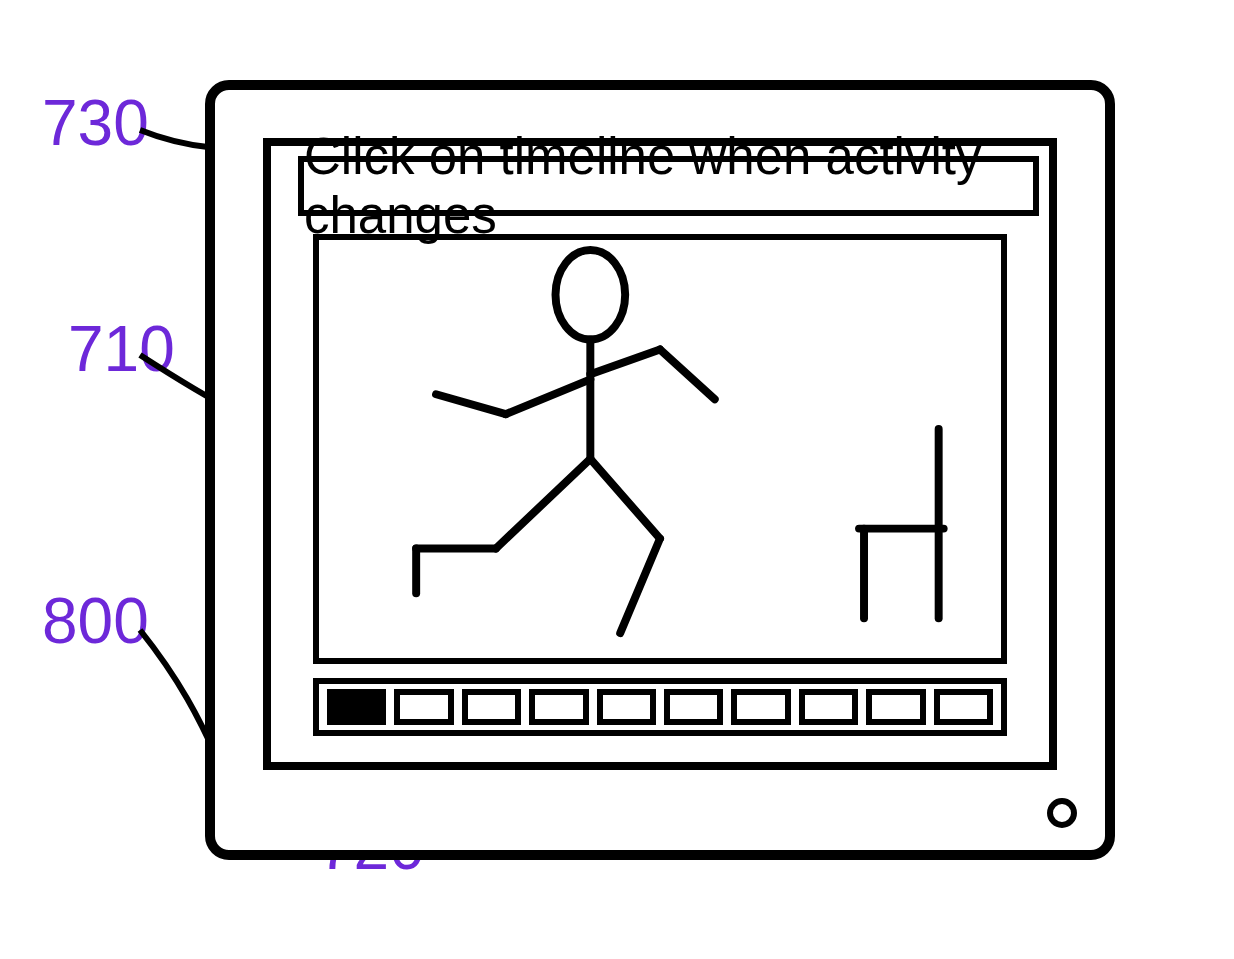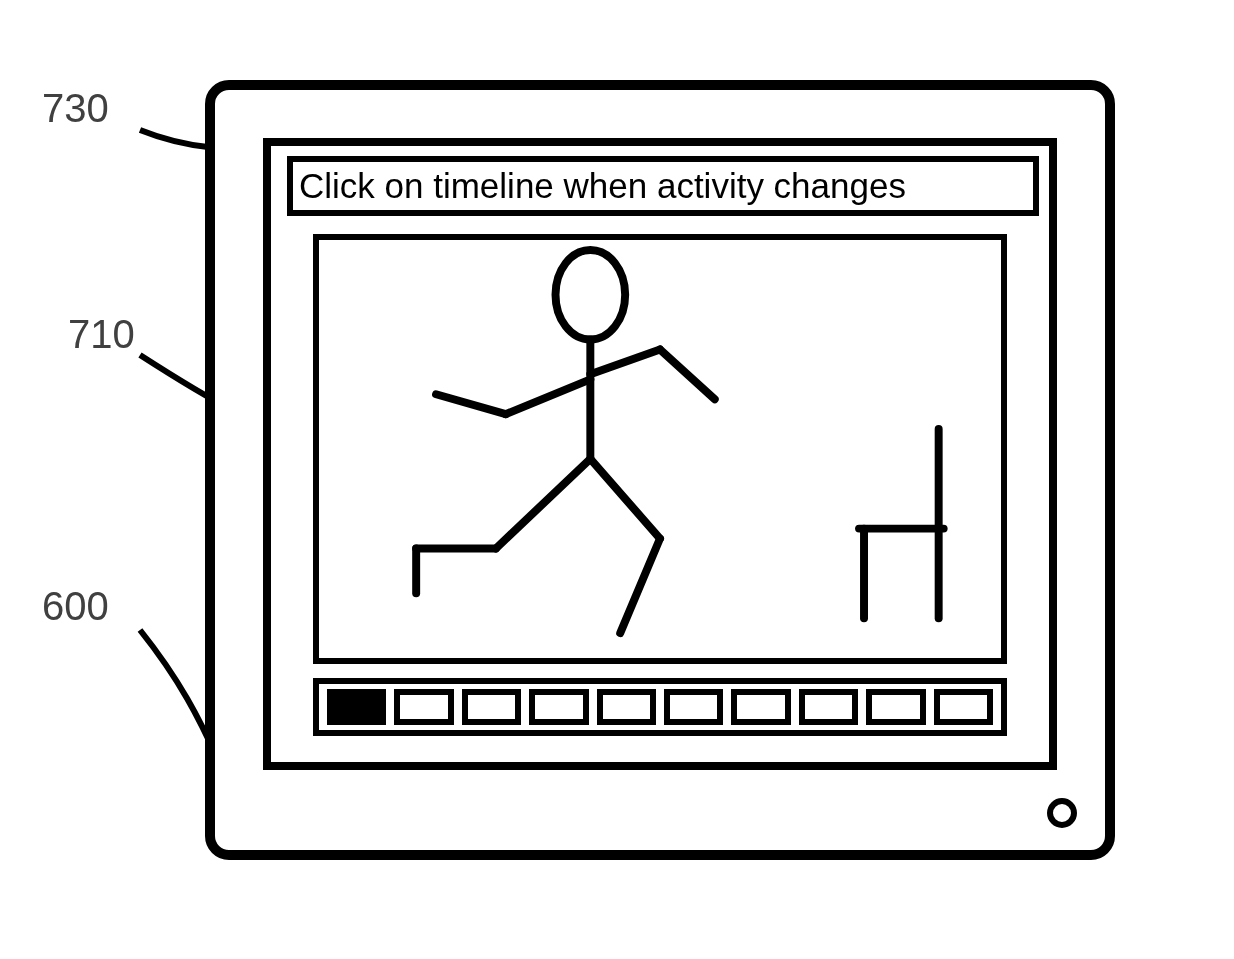--- a/index.html
+++ b/index.html
@@ -7,23 +7,23 @@
     margin: 0;
     padding: 0;
     width: 1234px;
     height: 959px;
     background: #fff;
     font-family: Arial, Helvetica, sans-serif;
     position: relative;
   }
   .callout-label {
     position: absolute;
-    font-size: 40px;
+    font-size: 64px;
     font-weight: 400;
-    color: #404040;
+    color: #6d28d9;
   }
   svg.leader {
     position: absolute;
     top: 0;
     left: 0;
     width: 1234px;
     height: 959px;
     pointer-events: none;
   }
   
@@ -52,29 +52,29 @@
     left: 48px;
     top: 48px;
     right: 48px;
     bottom: 80px;
     border: 8px solid #000;
     background: #fff;
   }
   
   .banner {
     position: absolute;
-    left: 16px;
+    left: 27px;
     right: 10px;
     top: 10px;
     height: 60px;
     border: 6px solid #000;
     display: flex;
     align-items: center;
-    padding-left: 6px;
-    font-size: 35px;
+    padding-left: 0;
+    font-size: 51px;
   }
   
   .video {
     position: absolute;
     left: 42px;
     right: 42px;
     top: 88px;
     bottom: 98px;
     border: 6px solid #000;
   }
@@ -105,21 +105,21 @@
     background: #000;
   }
 </style>
 </head>
 <body>
 
 <div class="callout-label" style="left:42px; top:86px;">730</div>
 
 <div class="callout-label" style="left:42px; top:312px;margin-left:26px;">710</div>
 
-<div class="callout-label" style="left:42px; top:584px;">600</div>
+<div class="callout-label" style="left:42px; top:584px;">800</div>
 
 <div class="callout-label" style="left:318px; top:810px;">720</div>
 
 <svg class="leader" viewBox="0 0 1234 959">
   <path d="M140 130 C 190 150, 230 150, 278 148" stroke="#000" stroke-width="6" fill="none"></path>
   <path d="M140 355 C 210 400, 260 430, 318 440" stroke="#000" stroke-width="6" fill="none"></path>
   <path d="M140 630 C 180 680, 200 720, 218 760" stroke="#000" stroke-width="6" fill="none"></path>
   <path d="M400 815 C 395 792, 398 770, 416 750" stroke="#000" stroke-width="6" fill="none"></path>
 </svg>
 

